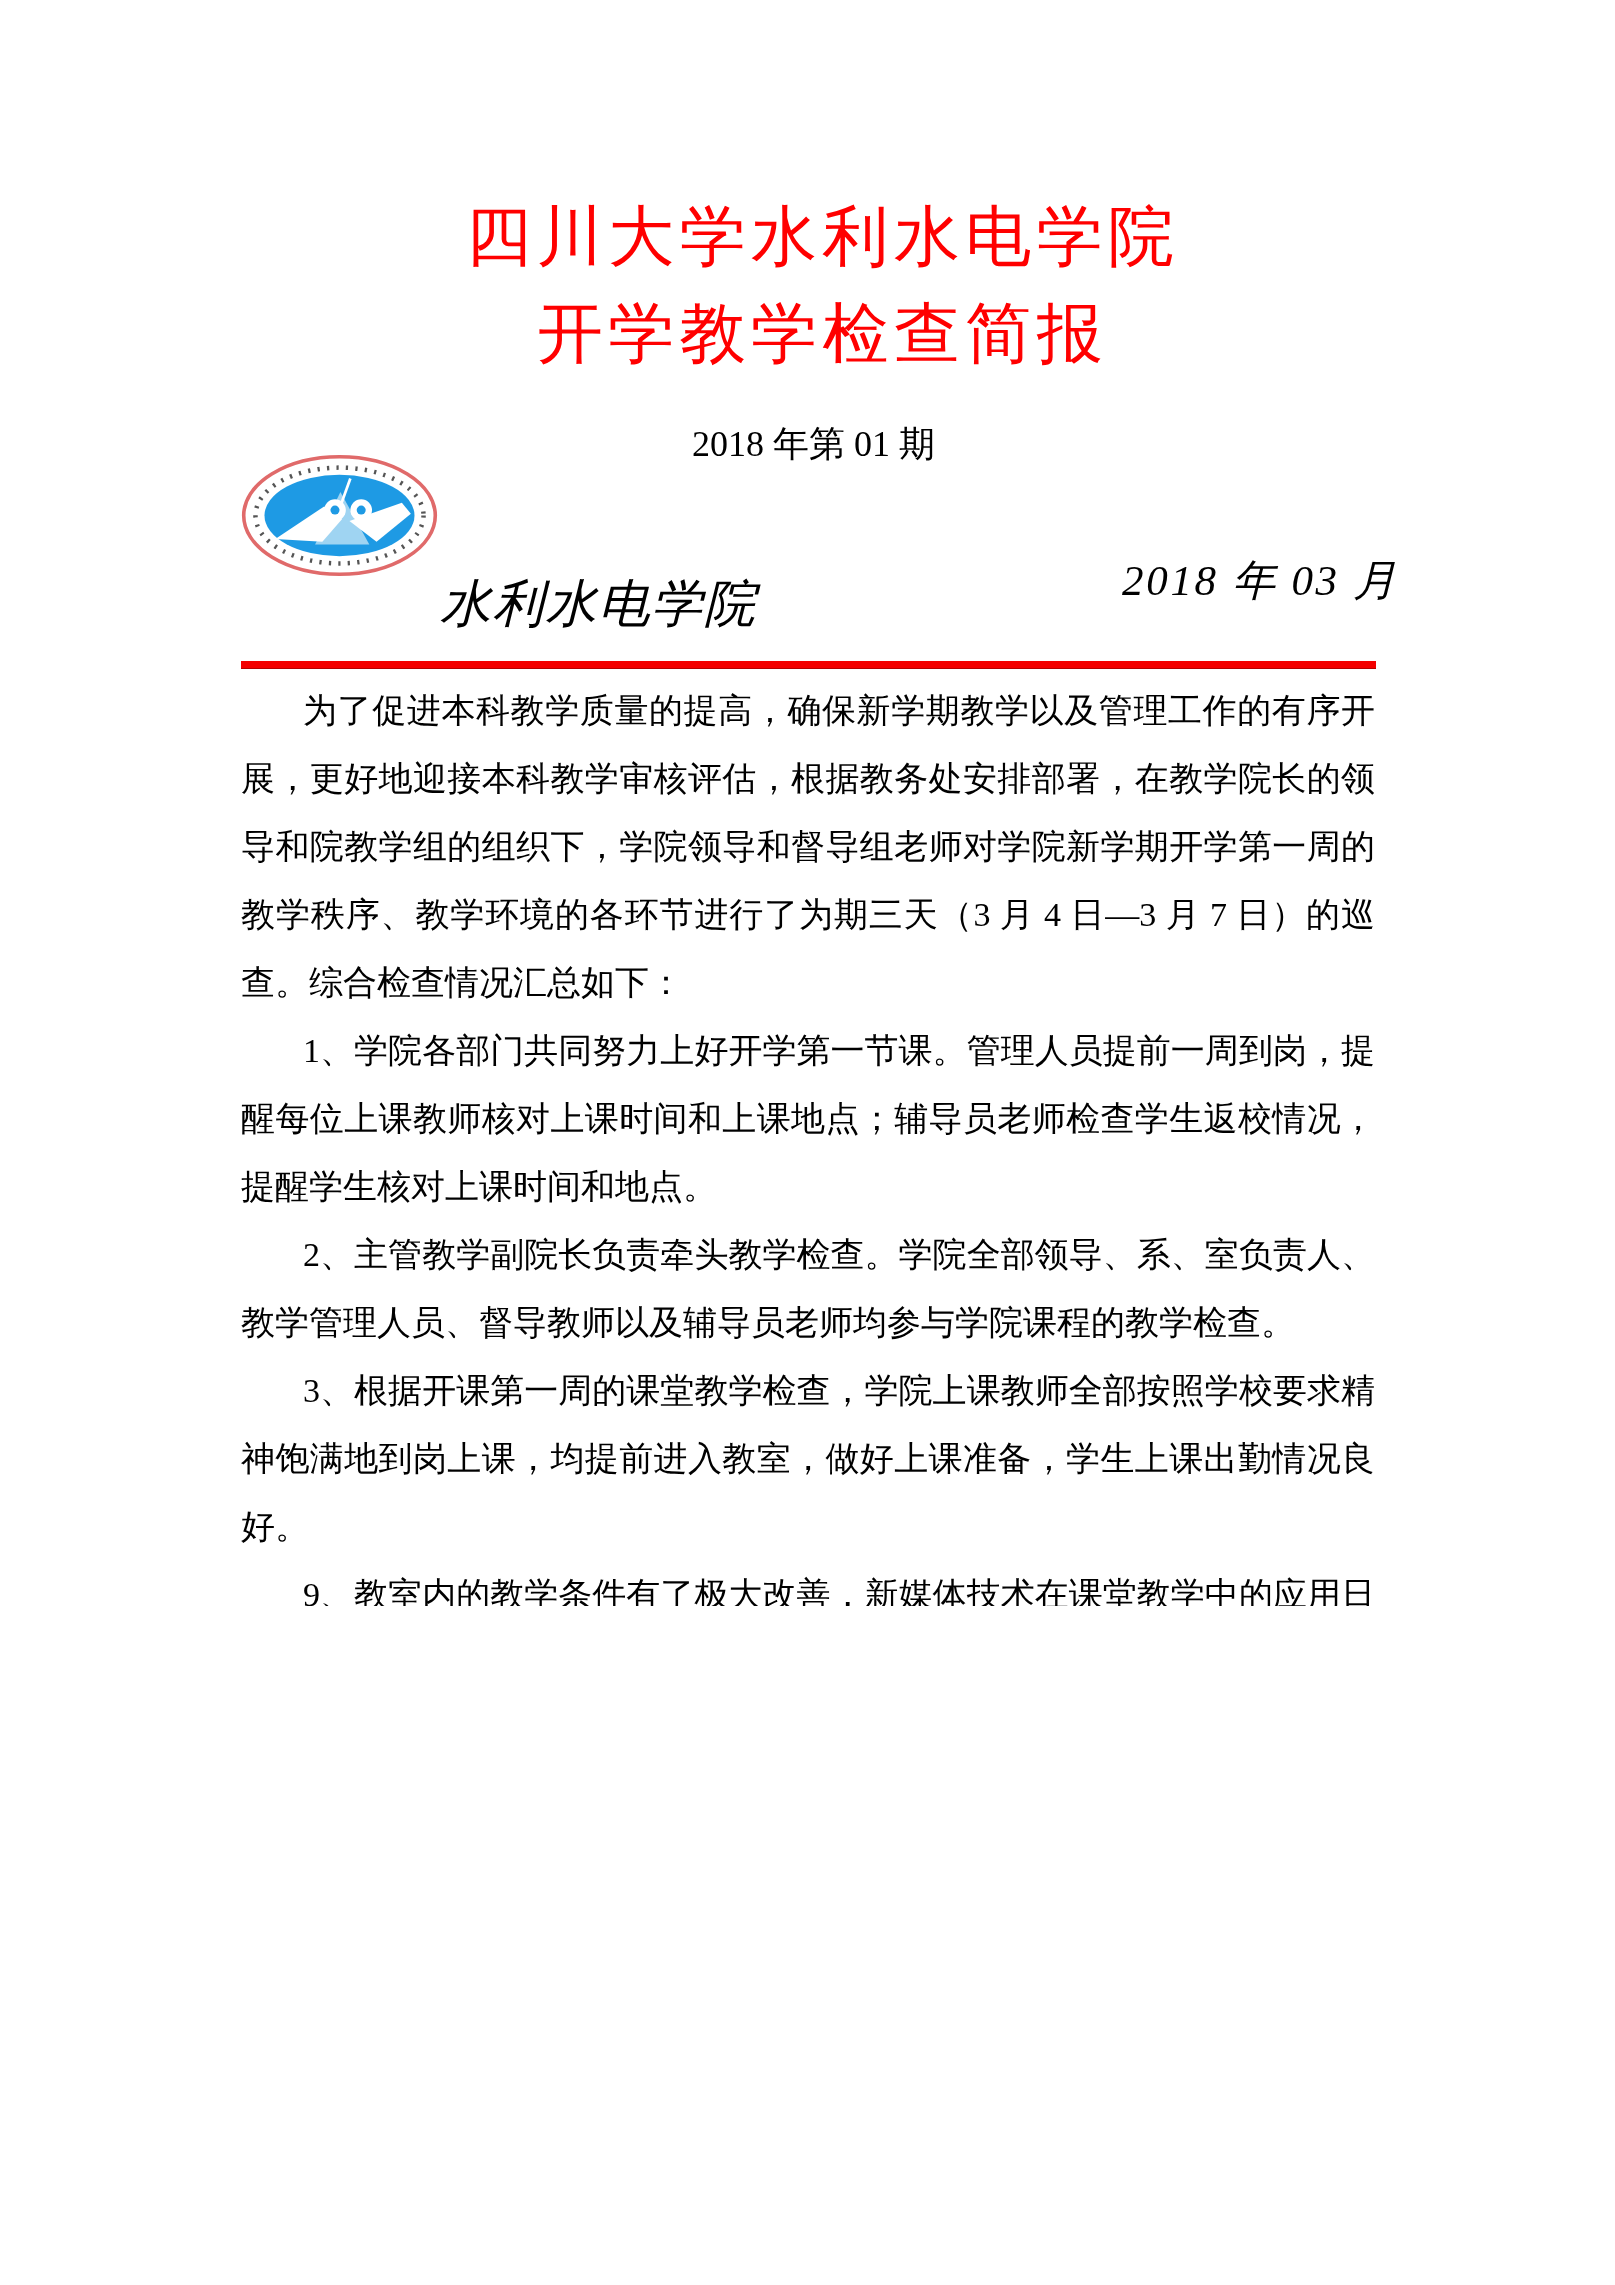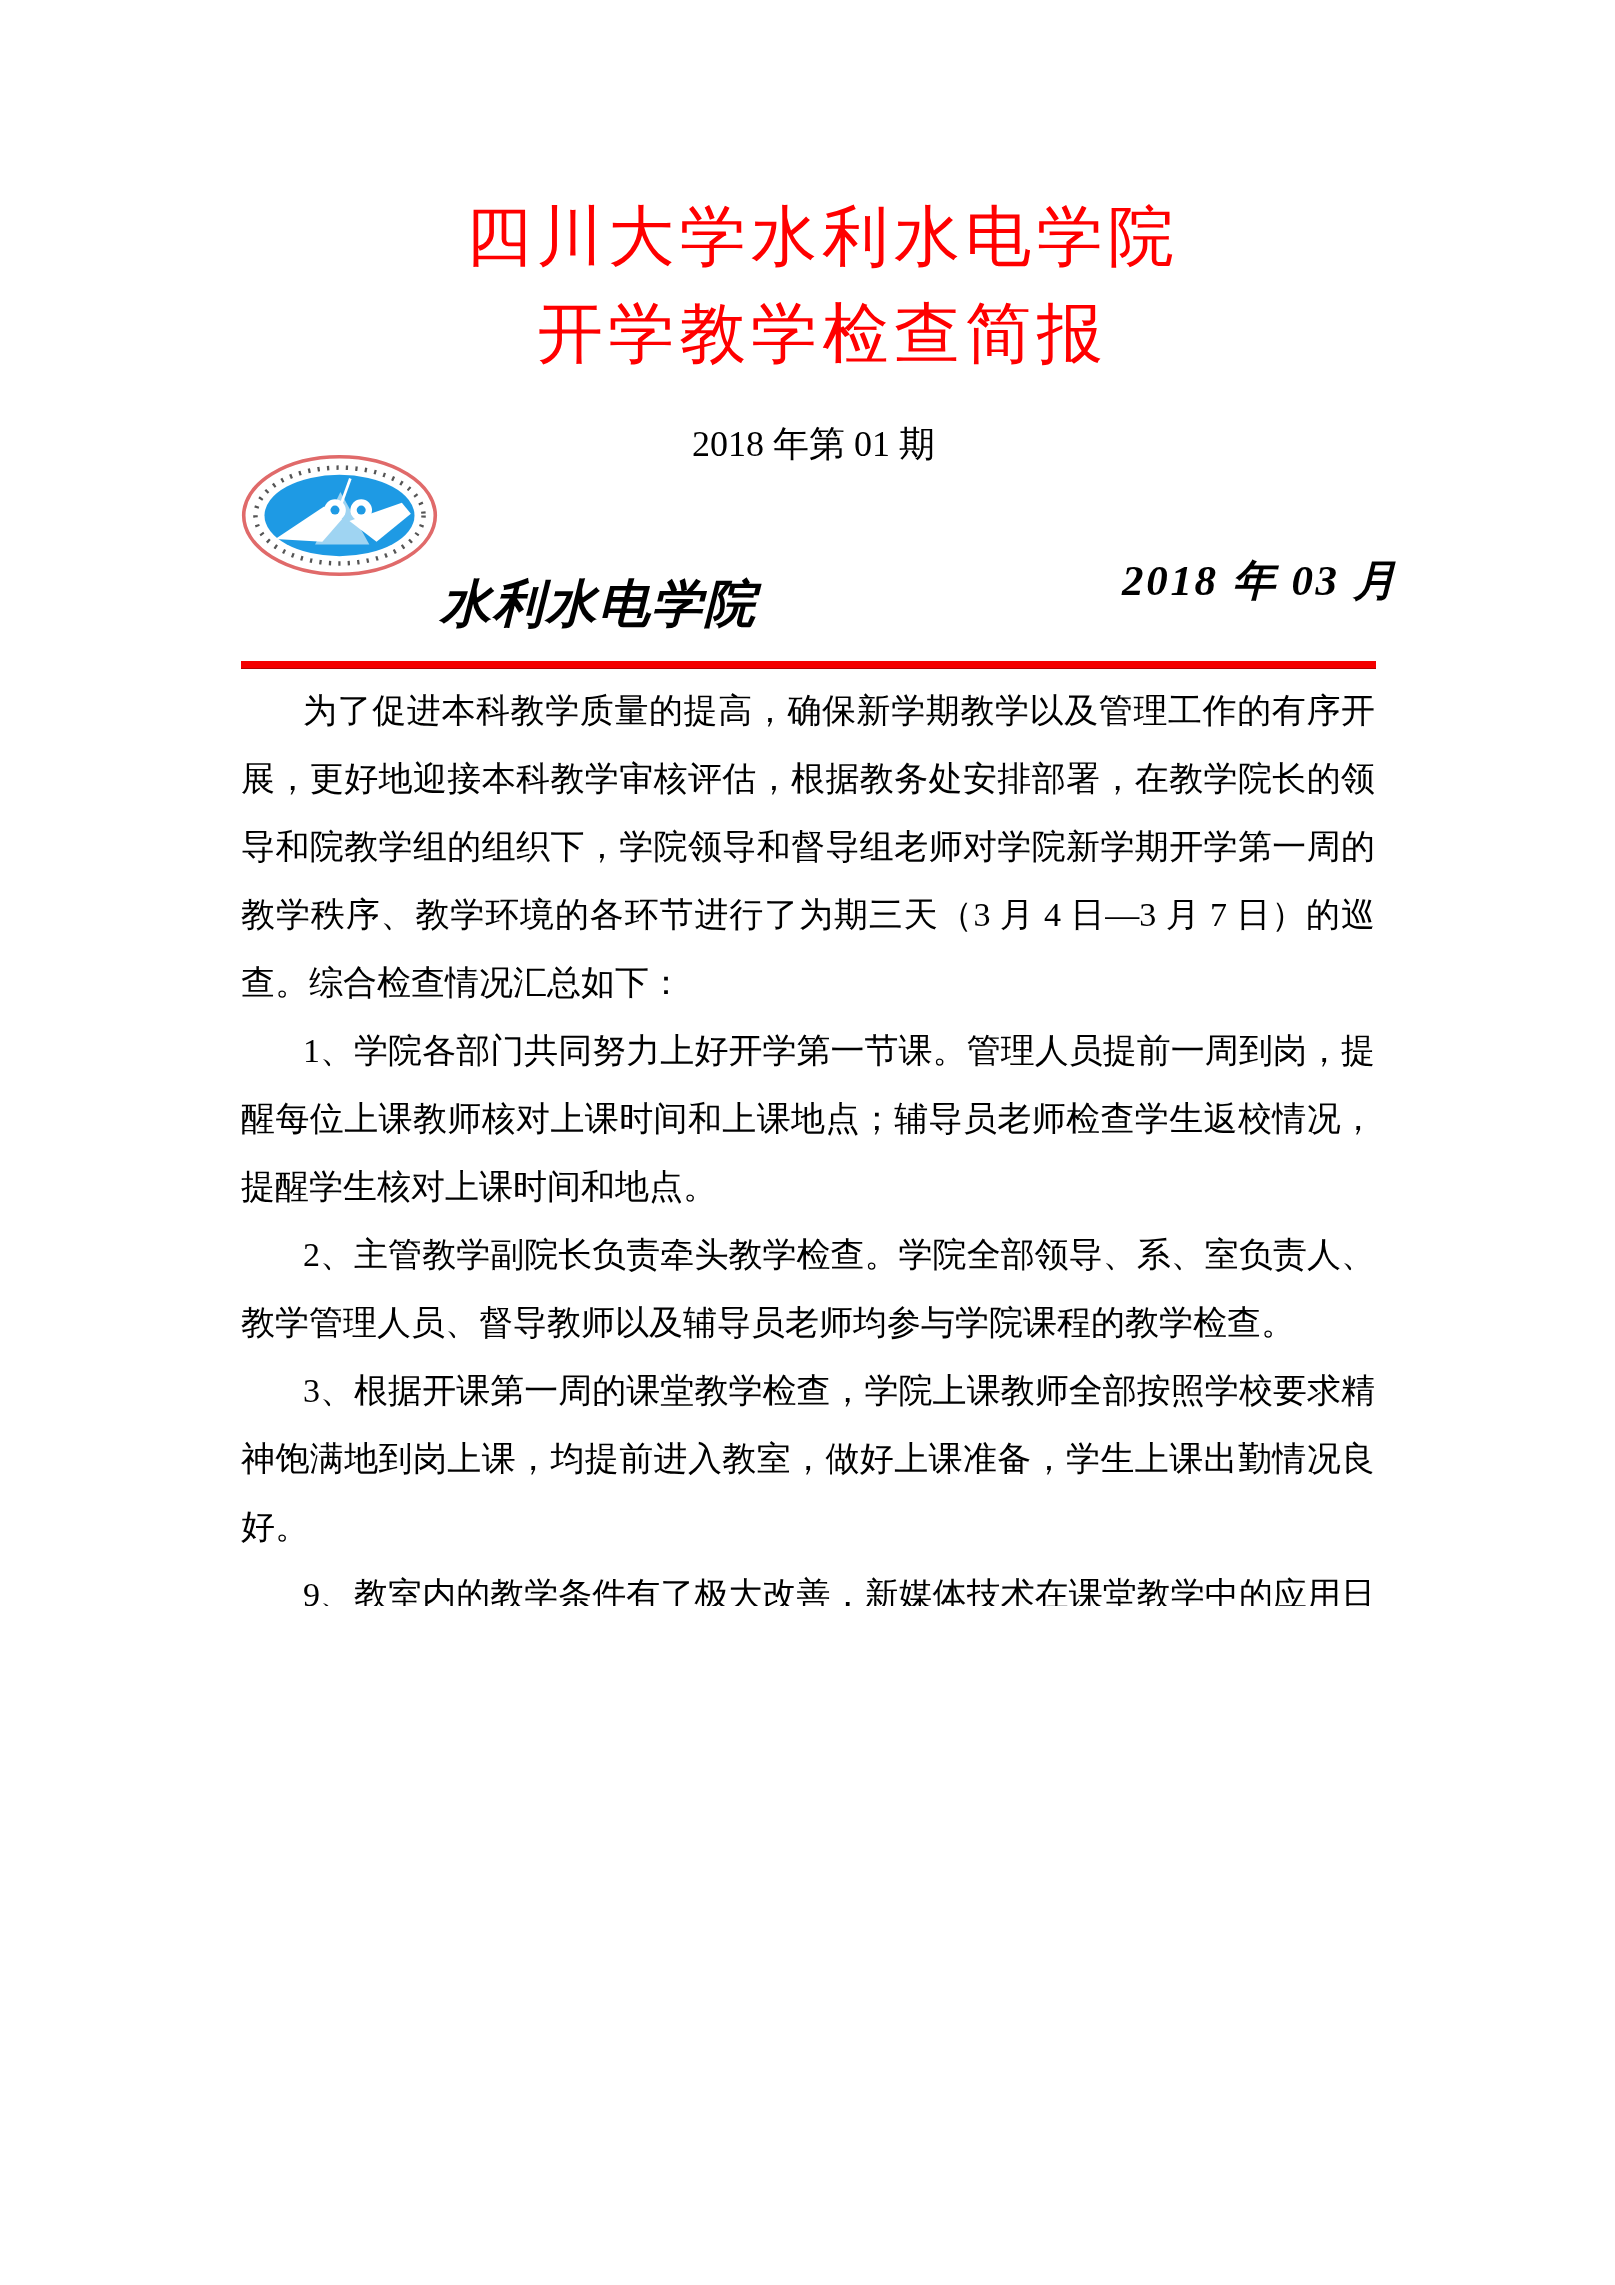--- a/index.html
+++ b/index.html
@@ -46,32 +46,32 @@
     top: 454px;
     width: 197px;
     height: 123px;
   }
   .college-script {
     position: absolute;
     left: 440px;
     top: 568px;
     font-size: 51px;
     line-height: 72px;
-    font-weight: bold;
+    font-weight: normal;
     font-style: italic;
     letter-spacing: 1.8px;
     color: #000000;
   }
   .pub-date {
     position: absolute;
     left: 1122px;
     top: 548px;
     font-size: 43px;
     line-height: 65px;
-    font-weight: bold;
+    font-weight: normal;
     font-style: italic;
     letter-spacing: 2.7px;
     color: #000000;
   }
   .red-rule {
     position: absolute;
     left: 241px;
     top: 661px;
     width: 1135px;
     height: 7.2px;

